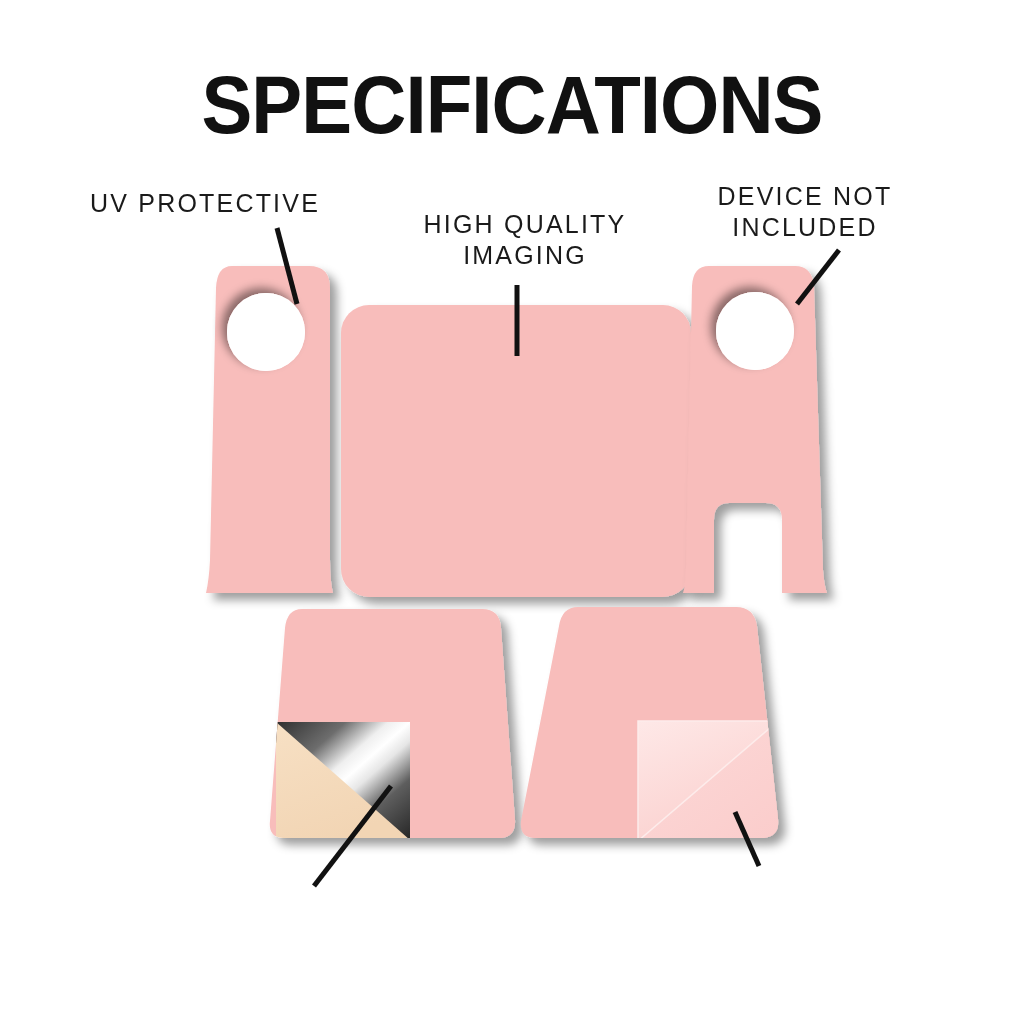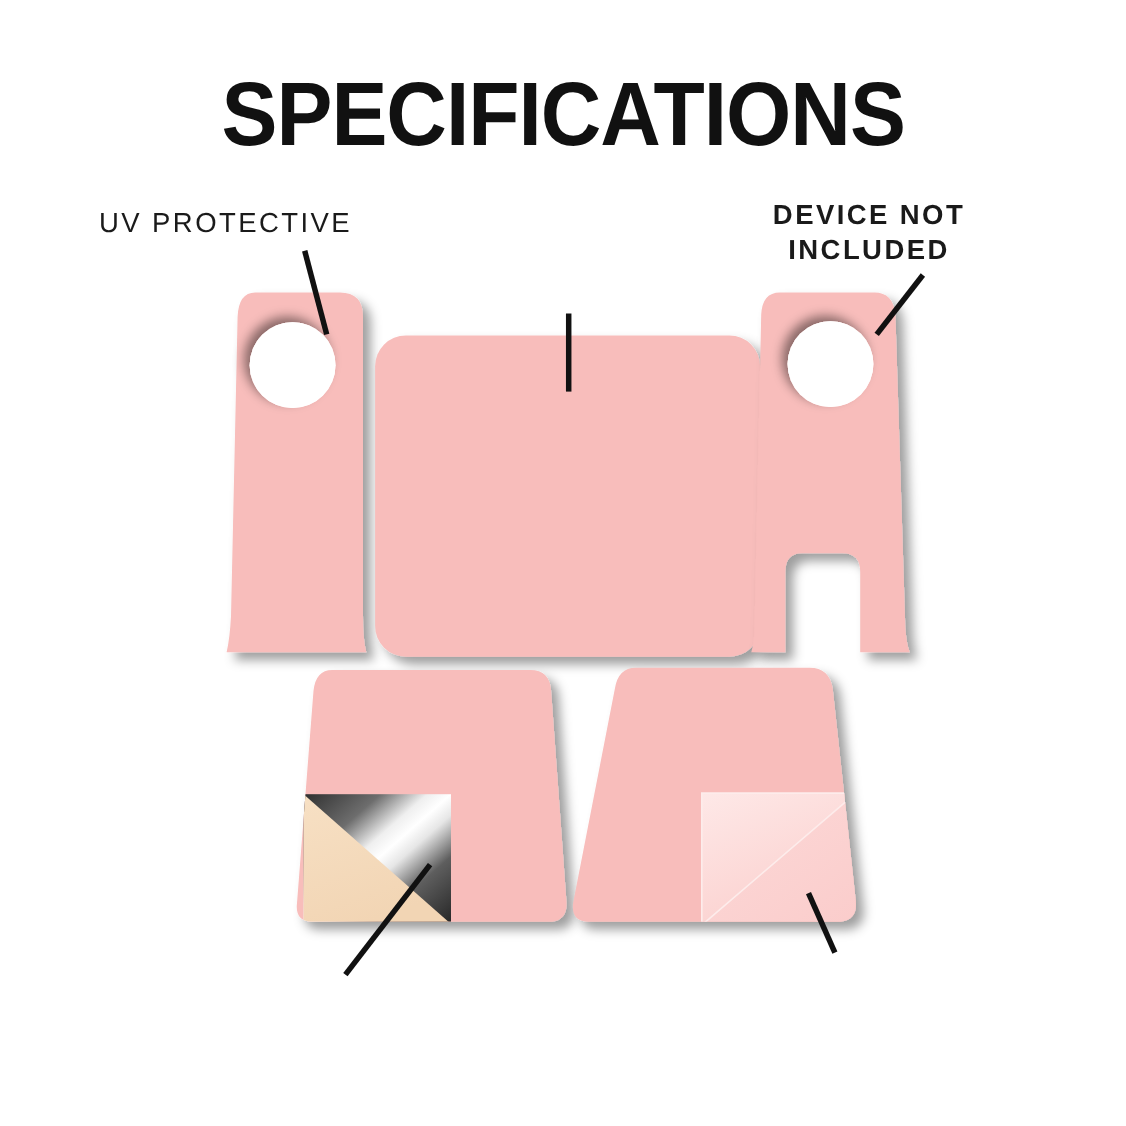--- a/index.html
+++ b/index.html
@@ -49,21 +49,21 @@
     font-weight: 700;
     font-size: 82px;
     letter-spacing: -1px;
     color: #111111;
     transform: scaleX(0.93);
     transform-origin: 50% 50%;
     user-select: none;
   }
   #label-uv       { left: 40px;  top: 188px; width: 330px; }
   #label-imaging  { left: 370px; top: 209px; width: 310px; }
-  #label-device   { left: 645px; top: 181px; width: 290px; font-weight: bold; }
+  #label-device   { left: 660px; top: 181px; width: 290px; }
   #label-3m       { left: 90px;  top: 892px; width: 450px; }
   #label-laminate { left: 602px; top: 871px; width: 330px; }
 </style>
 </head>
 <body>
 
 <div id="stage">
 
   <div id="page-title">SPECIFICATIONS</div>
 
@@ -155,19 +155,21 @@
       <line x1="277" y1="228" x2="297" y2="304"></line>
       <line x1="517" y1="285" x2="517" y2="356"></line>
       <line x1="839" y1="250" x2="797" y2="304"></line>
       <line x1="391" y1="786" x2="314" y2="886"></line>
       <line x1="735" y1="812" x2="759" y2="866"></line>
     </g>
   </svg>
 
   <div class="label" id="label-uv">UV PROTECTIVE</div>
 
+  <div class="label" id="label-imaging">HIGH QUALITY
+IMAGING</div>
 
   <div class="label" id="label-device">DEVICE NOT
 INCLUDED</div>
 
 
 
 </div>
 
 </body></html>

